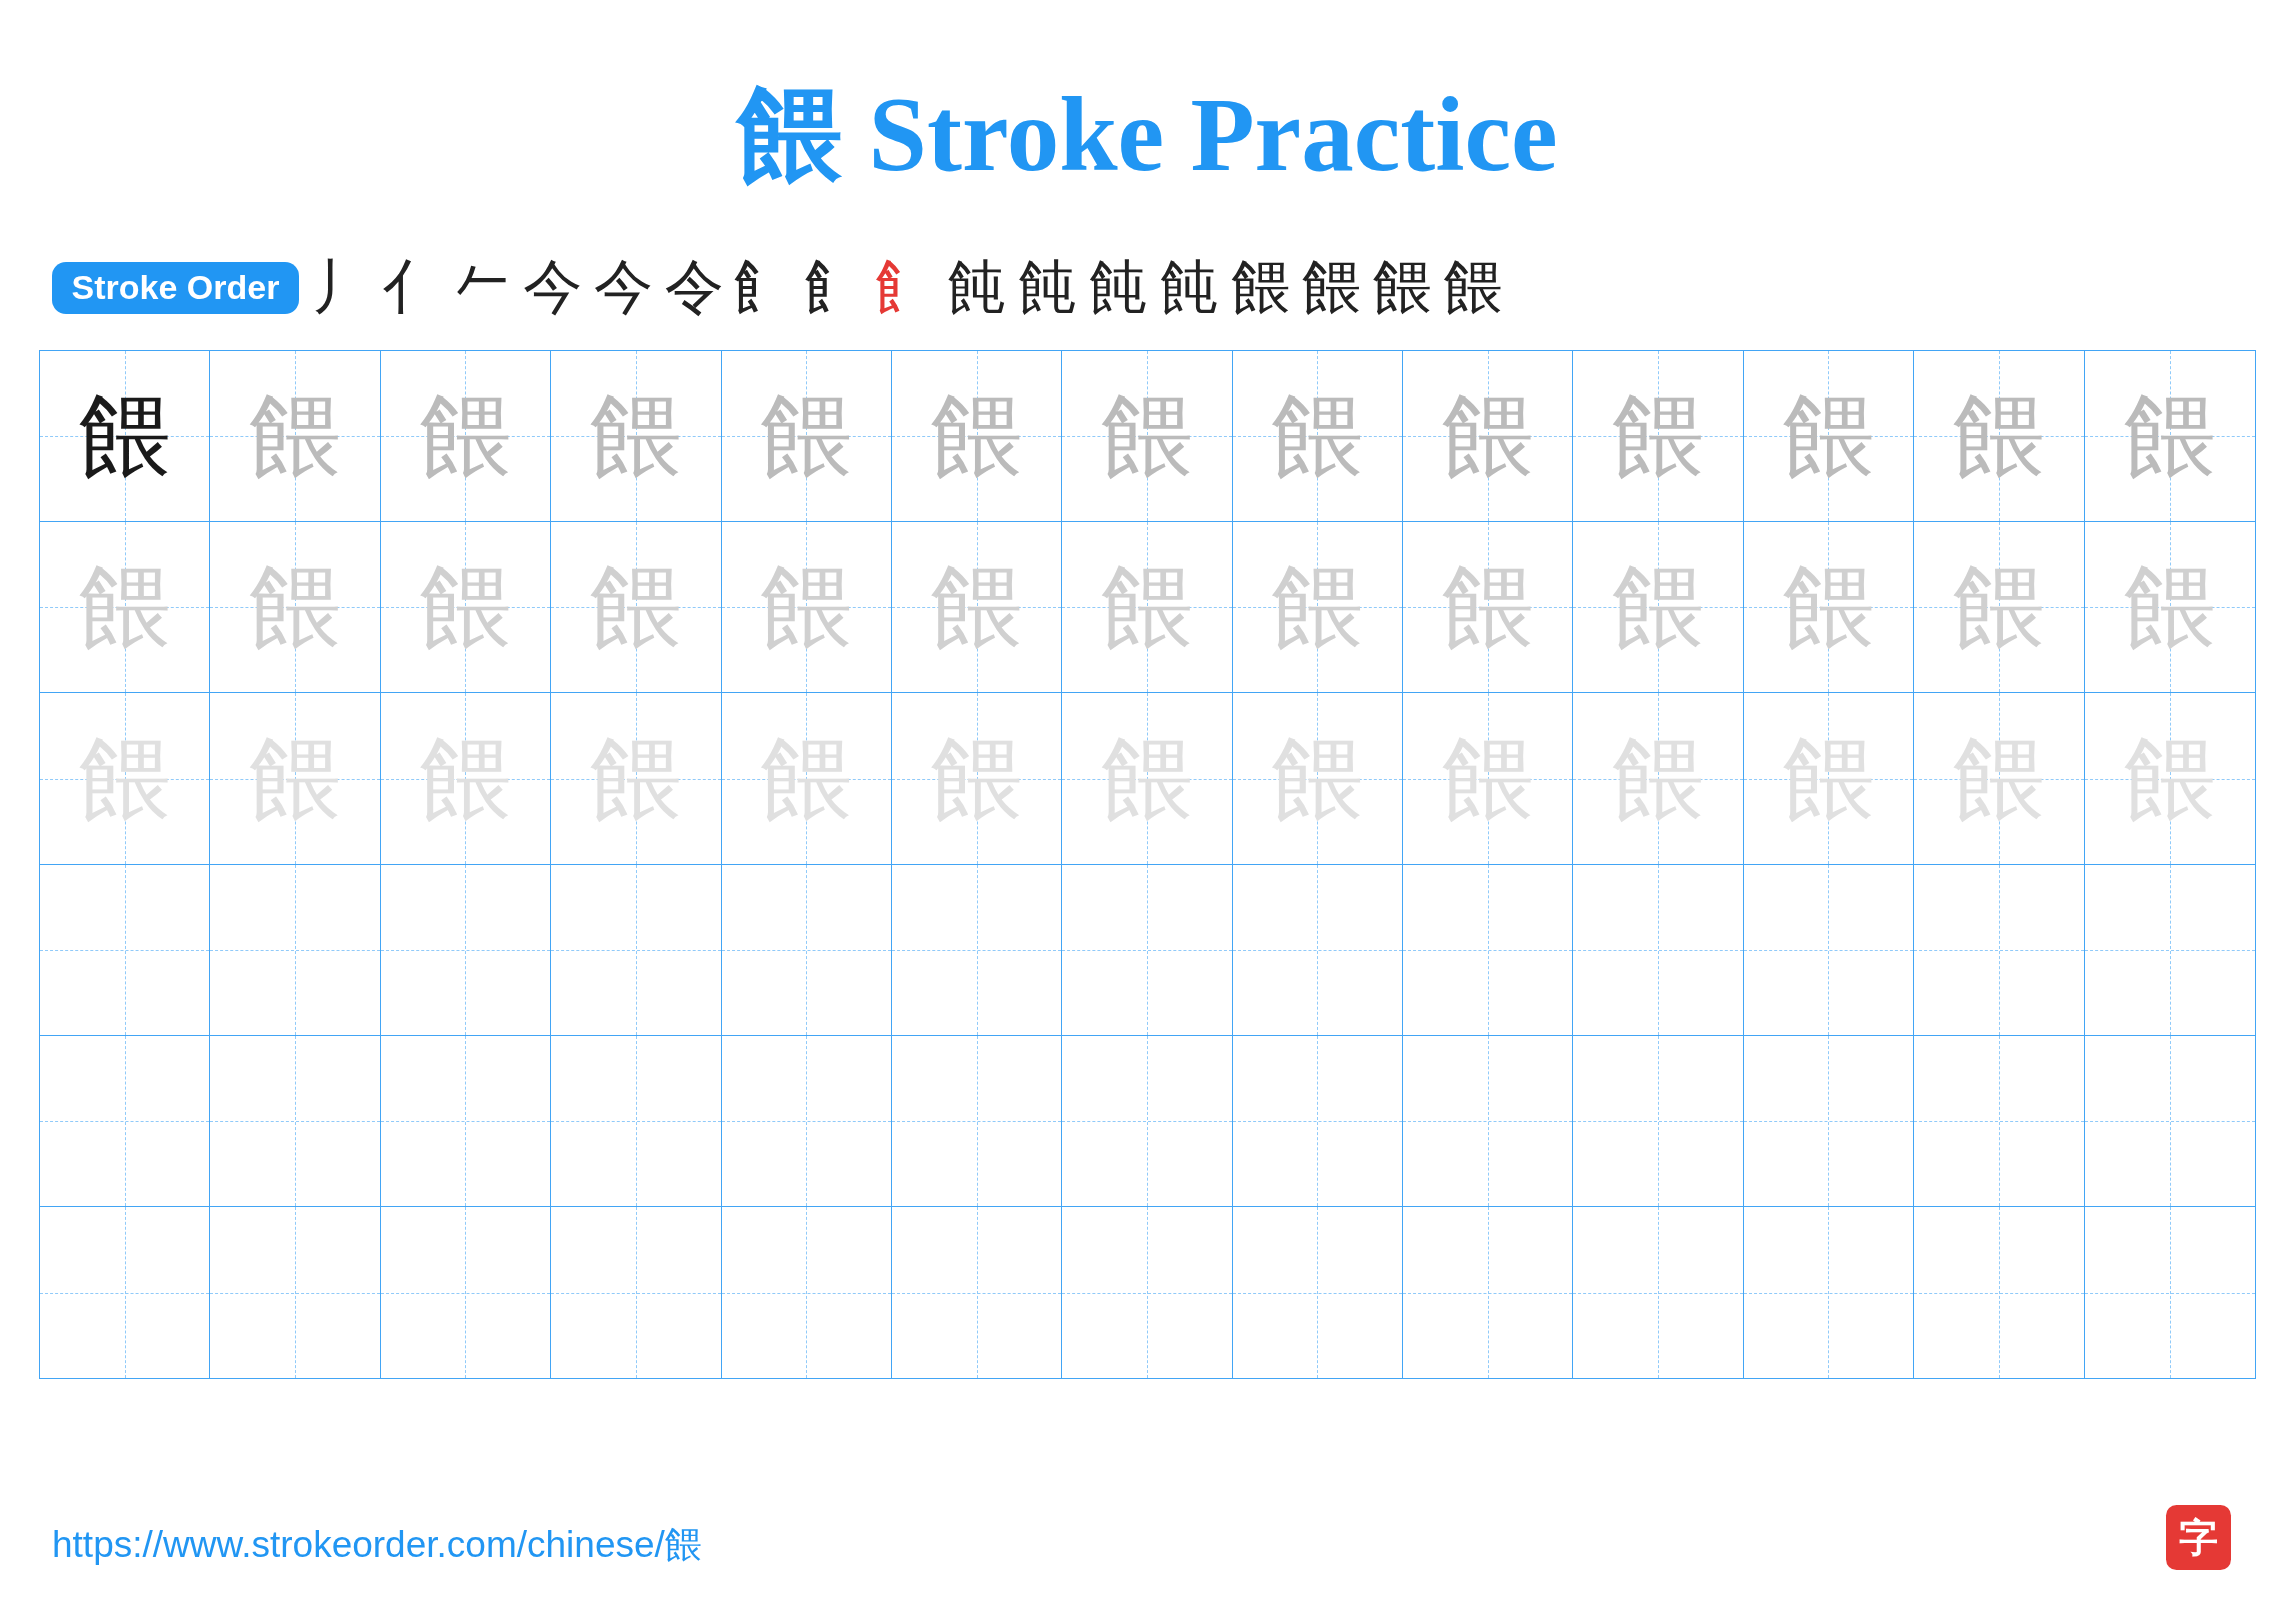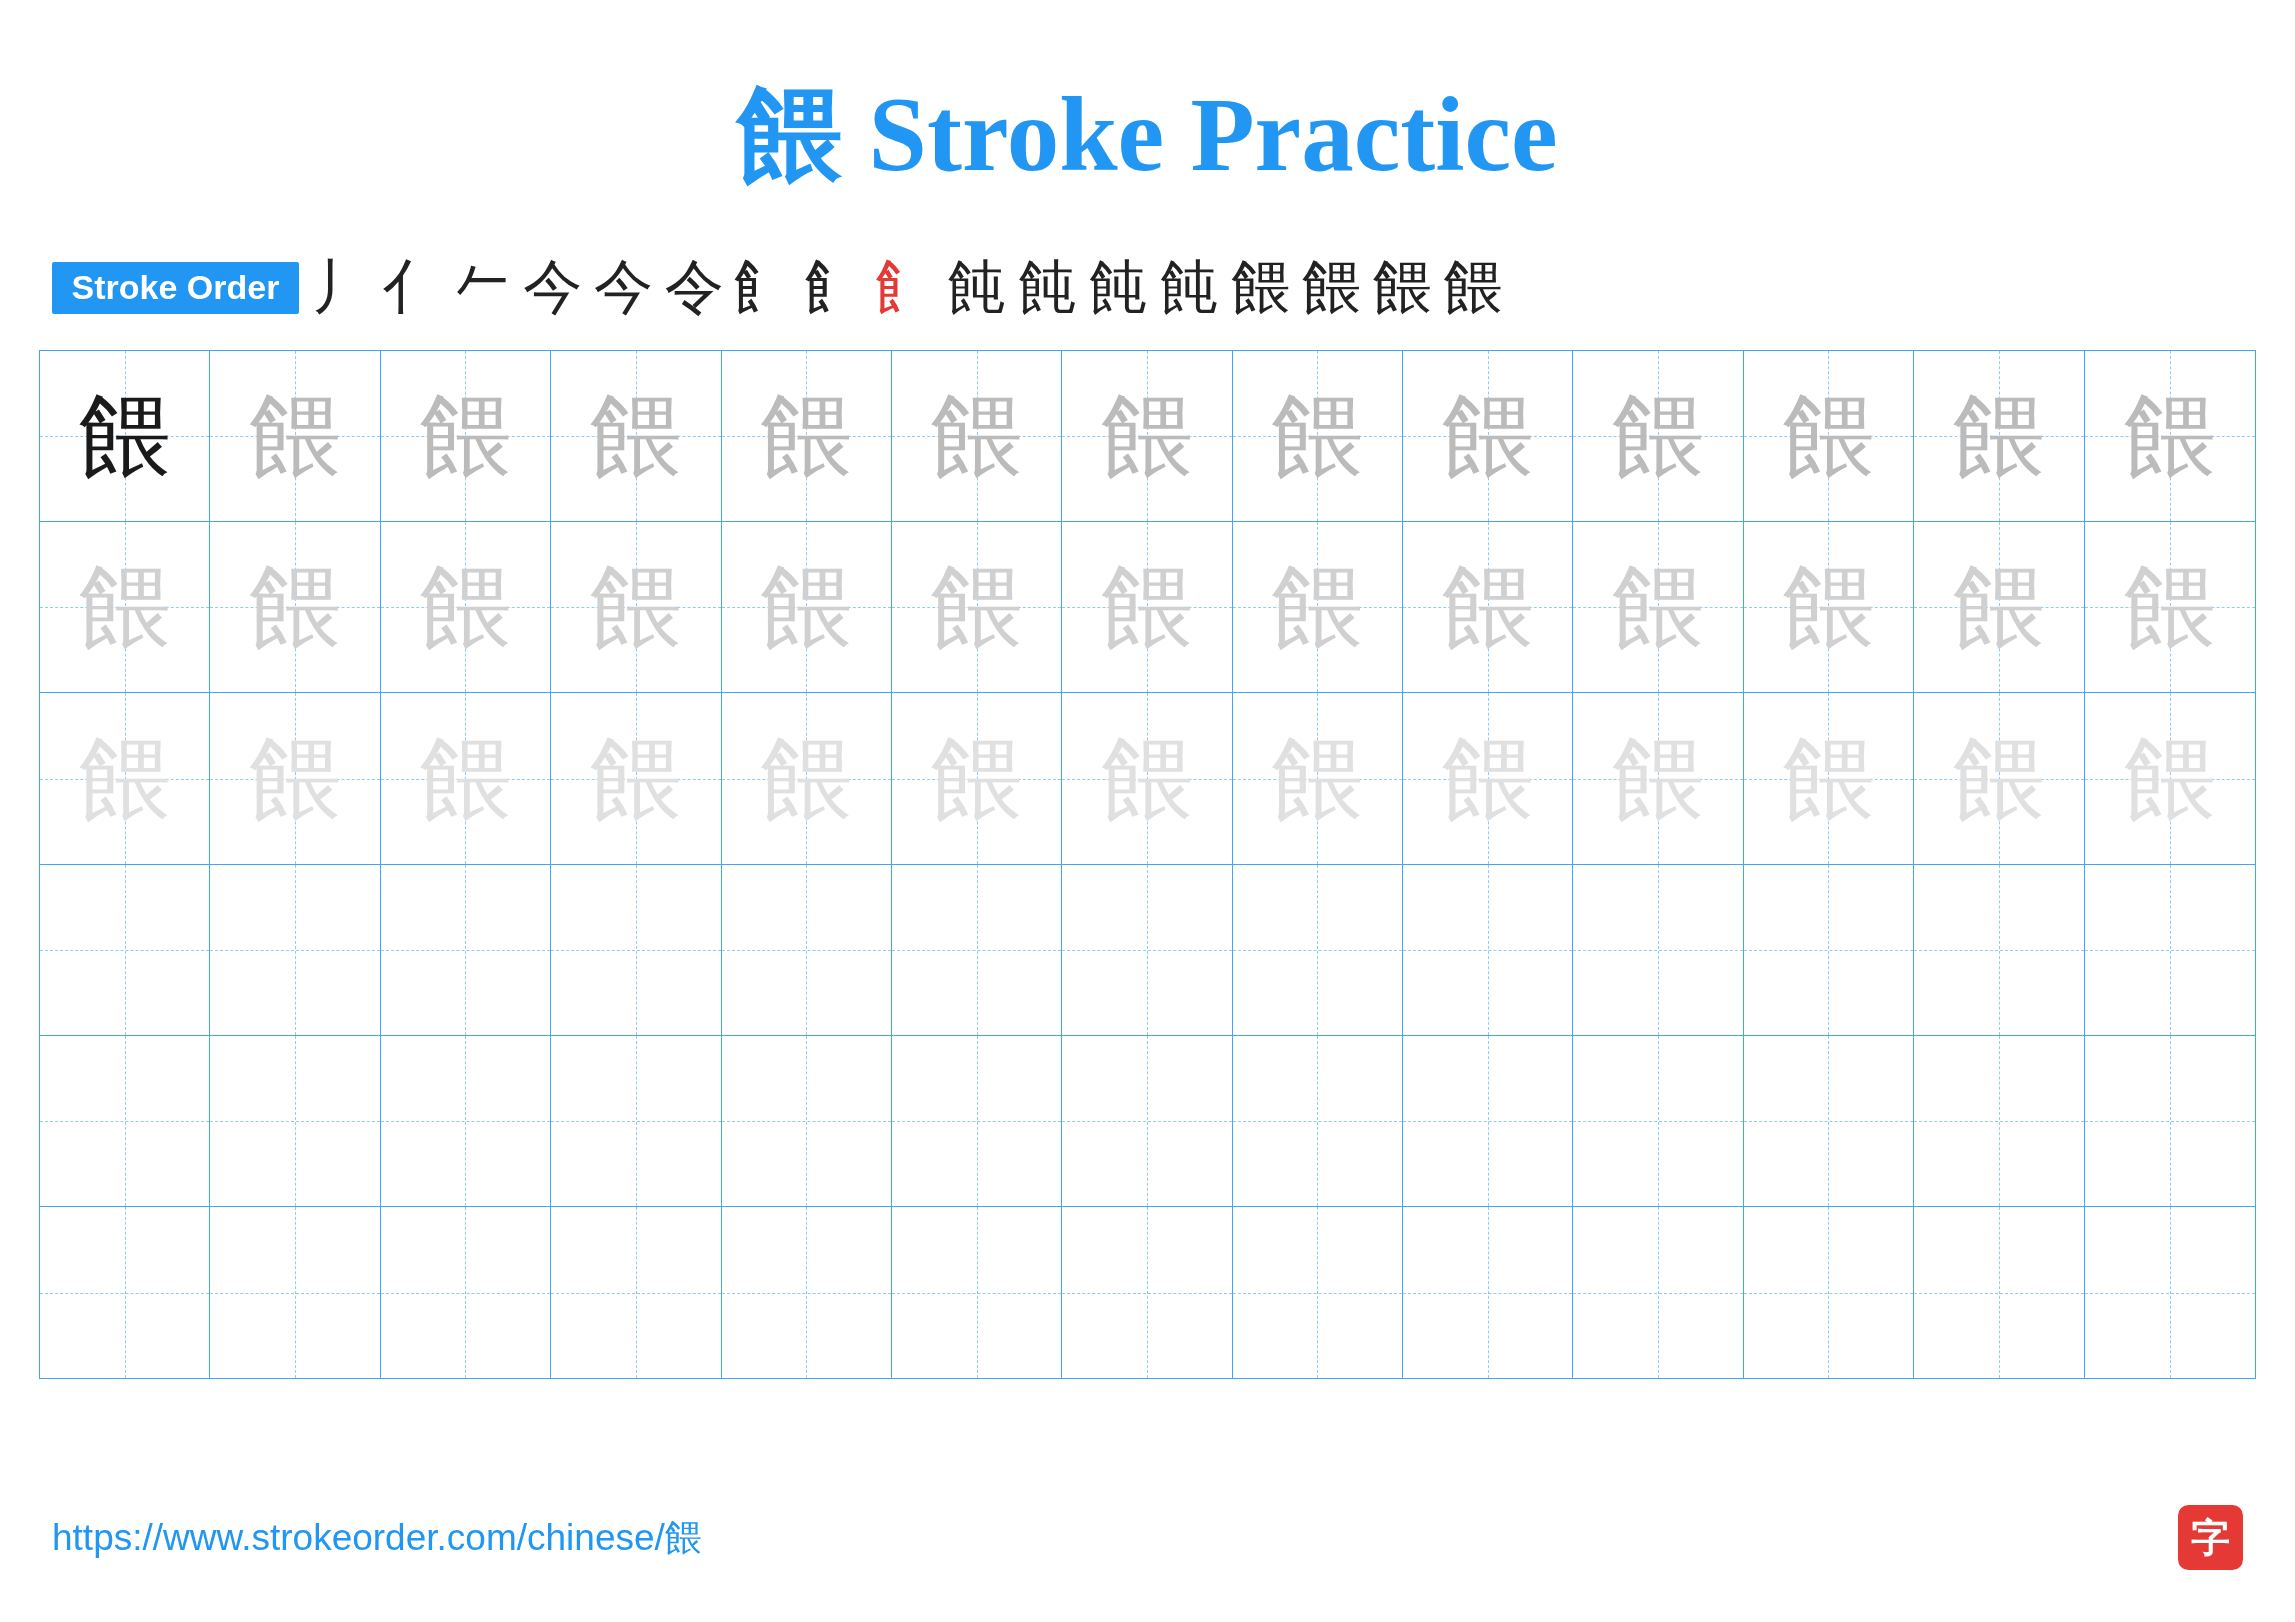--- a/index.html
+++ b/index.html
@@ -32,21 +32,21 @@
       padding: 13px 52px;
       margin-bottom: 19.6px;
       gap: 11.8px;
     }
     .stroke-order-badge {
       background: #2196F3;
       color: white;
       font-size: 34px;
       font-weight: bold;
       padding: 6.5px 19.6px;
-      border-radius: 2px;
+      border-radius: 14px;
       white-space: nowrap;
       font-family: sans-serif;
     }
     .stroke-char {
       font-size: 59px;
       color: #222;
       font-family: serif;
       line-height: 1;
     }
     .stroke-char.red-dot {
@@ -114,23 +114,23 @@
     }
     .cell-char.lighter-gray {
       color: #e0e0e0;
     }
 
     
     .footer {
       position: absolute;
       bottom: 52px;
       left: 0;
-      right: 0;
-      display: flex;
-      align-items: center;
+      right: 12px;
+      display: flex;
+      align-items: flex-end;
       justify-content: space-between;
       padding: 0 52px;
     }
     .footer-url {
       font-size: 37px;
       color: #2196F3;
       font-family: sans-serif;
     }
     .footer-logo {
       display: flex;

